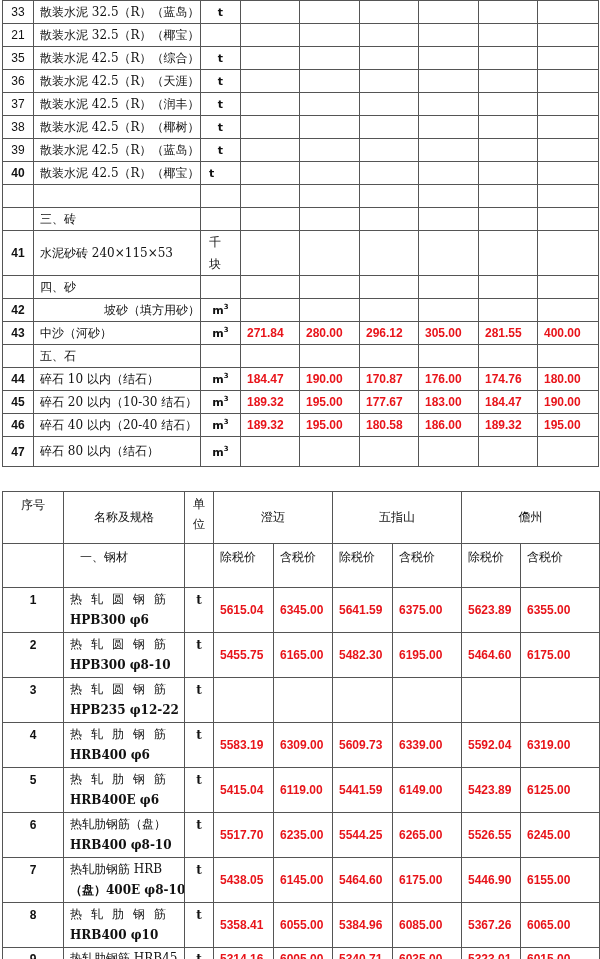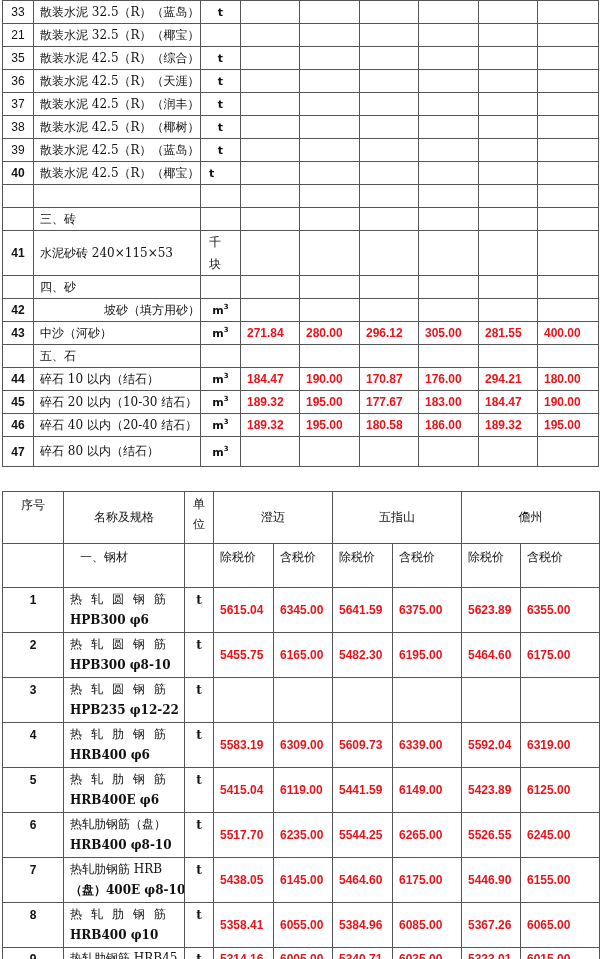--- a/index.html
+++ b/index.html
@@ -218,21 +218,21 @@
         <td class="red"></td>
       </tr>
       <tr>
         <td class="ctr num bold">44</td>
         <td style="padding-left:6px;">碎石 10 以内（结石）</td>
         <td class="unit">m<sup>3</sup></td>
         <td class="red">184.47</td>
         <td class="red">190.00</td>
         <td class="red">170.87</td>
         <td class="red">176.00</td>
-        <td class="red">294.21</td>
+        <td class="red">174.76</td>
         <td class="red">180.00</td>
       </tr>
       <tr>
         <td class="ctr num bold">45</td>
         <td style="padding-left:6px;">碎石 20 以内（10-30 结石）</td>
         <td class="unit">m<sup>3</sup></td>
         <td class="red">189.32</td>
         <td class="red">195.00</td>
         <td class="red">177.67</td>
         <td class="red">183.00</td>

